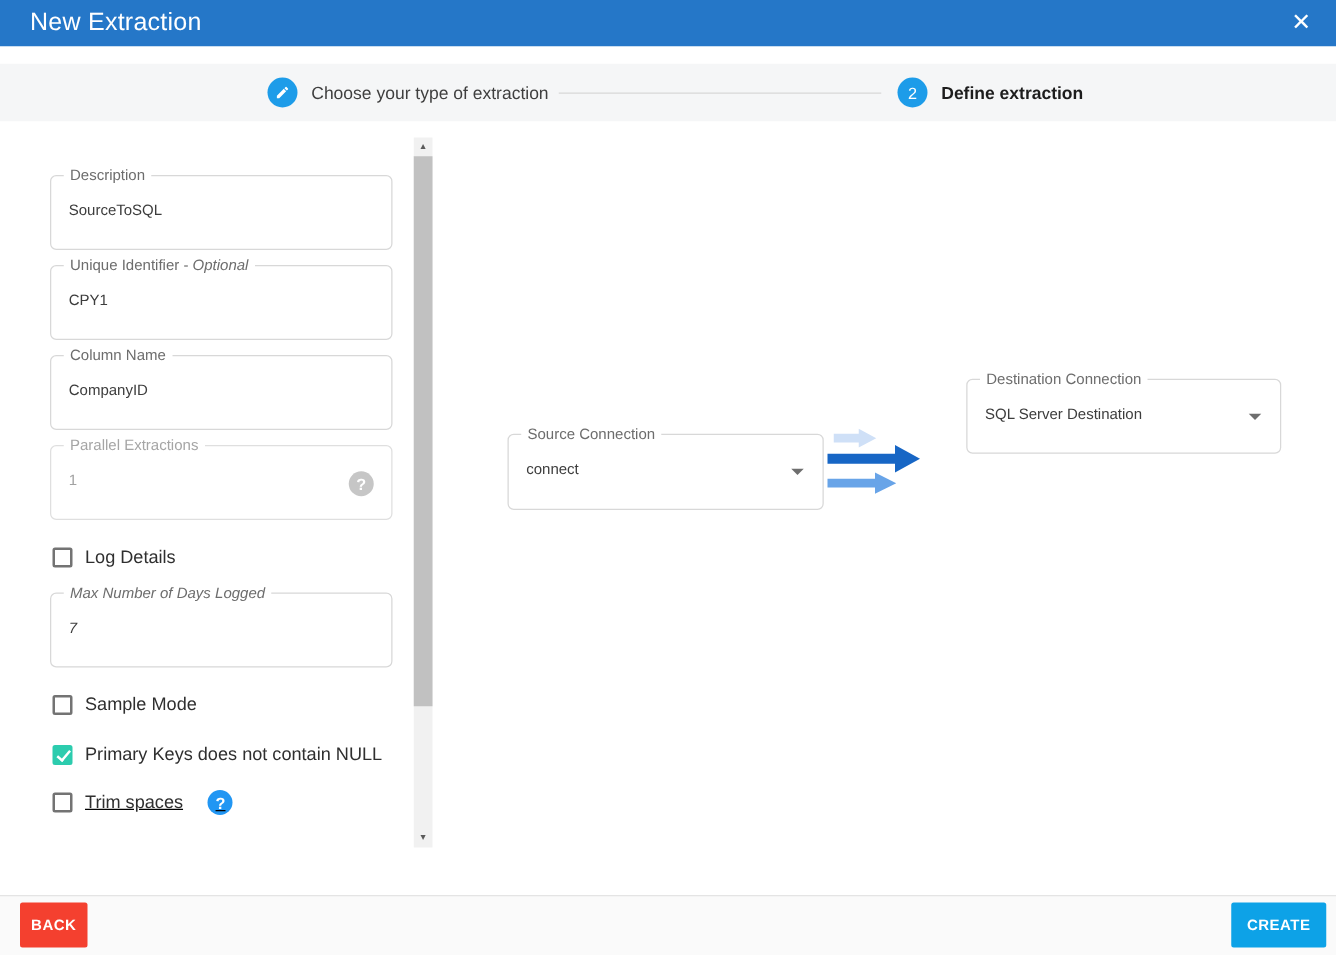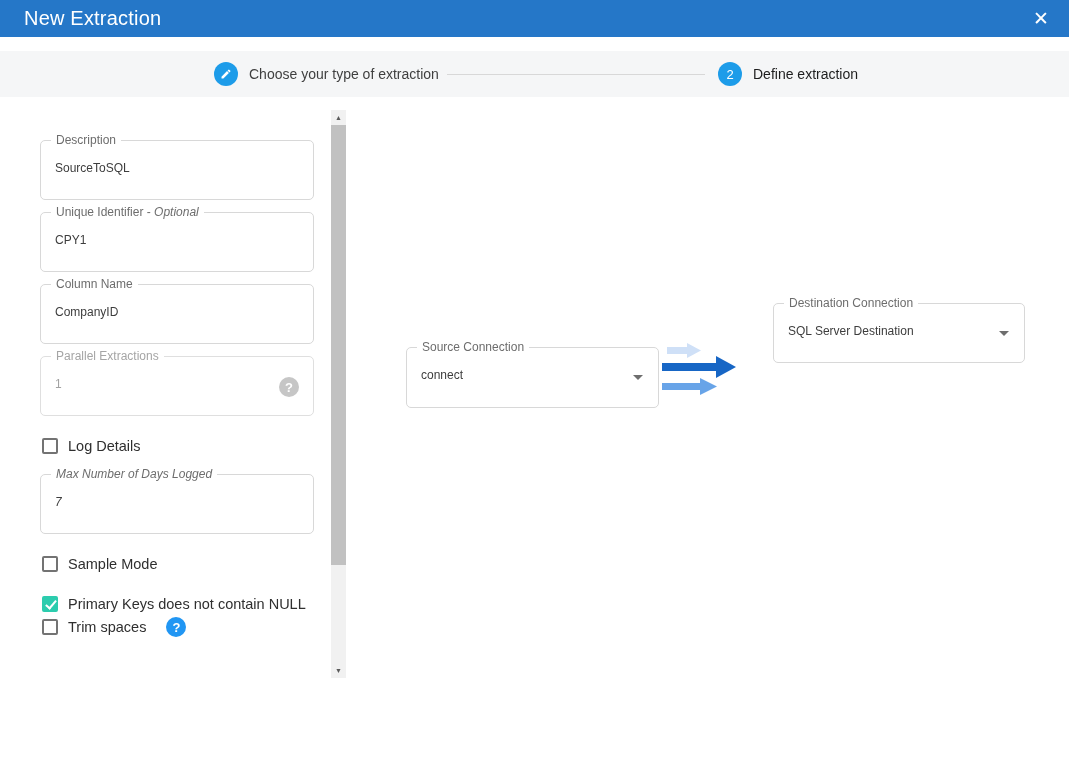--- a/index.html
+++ b/index.html
@@ -14,21 +14,21 @@
   .close{margin-left:auto;color:#fff;font-size:19px;font-weight:400;cursor:pointer;padding:4px 6px;}
   
   .stepper{position:absolute;top:51px;left:0;right:0;height:46px;background:#f5f6f7;}
   .step-circle{position:absolute;top:11px;width:24px;height:24px;border-radius:50%;
     background:var(--step-blue,#1d9ce9);display:flex;align-items:center;justify-content:center;
     color:#fff;font-size:13px;font-weight:500;cursor:pointer;}
   .s1-circle{left:214px;}
   .s2-circle{left:718px;}
   .step-label{position:absolute;top:0;line-height:46px;font-size:14px;color:#3f3f3f;}
   .s1-label{left:249px;cursor:pointer;}
-  .s2-label{left:753px;font-weight:400;color:#1d1d1d;}
+  .s2-label{left:753px;font-weight:700;color:#1d1d1d;}
   .connector{position:absolute;left:447px;top:23px;width:258px;height:1px;background:#d8d8d8;}
   
   .field{position:relative;height:60px;border:1px solid #d8d8d8;border-radius:5px;
     margin-bottom:12px;background:#fff;box-sizing:border-box;padding-left:34px;}
   .flabel{position:absolute;top:-8px;left:10px;background:#fff;padding:0 5px;
     font-size:12px;color:#6d6d6d;white-space:nowrap;}
   .flabel em{font-style:italic;}
   .fvalue{position:absolute;left:14px;top:20px;font-size:12px;color:#3d3d3d;}
   .field.disabled{border-color:#dfdfdf;}
   .field.disabled .flabel{color:#a5a5a5;}
@@ -39,21 +39,21 @@
     display:inline-flex;align-items:center;justify-content:center;flex:none;}
   .help.gray{background:#c6c6c6;position:absolute;right:14px;top:20px;}
   .help.blue{background:var(--help-blue,#2196f3);margin-left:10px;cursor:pointer;}
   
   .left-panel{position:absolute;left:40px;top:140px;width:274px;}
   .check-row{display:flex;align-items:center;gap:10px;padding-left:2px;height:20px;cursor:pointer;}
   .row-log{margin-top:20px;}
   .row-max{margin-top:18px;font-style:italic;}
   .row-sample{margin-top:20px;}
   .row-pk{margin-top:20px;}
-  .row-trim{margin-top:3px;}
+  .row-trim{margin-top:18px;text-decoration:underline;}
   .cb{width:16px;height:16px;border:2px solid #737373;border-radius:2px;box-sizing:border-box;
     position:relative;flex:none;background:#fff;}
   .cb.checked{background:var(--check-teal,#2cccae);border-color:var(--check-teal,#2cccae);}
   .cb.checked::after{content:"";position:absolute;left:4px;top:0;width:4px;height:9px;
     border:solid #fff;border-width:0 2px 2px 0;transform:rotate(40deg);}
   .cb-label{font-size:14.5px;color:#2f2f2f;}
   
   .scrollbar{position:absolute;left:331px;top:110px;width:15px;height:568px;background:#f1f1f1;}
   .sb-btn{position:absolute;left:0;width:15px;height:15px;color:#5a5a5a;font-size:7px;
     text-align:center;line-height:15px;cursor:pointer;}
@@ -173,14 +173,18 @@
       </g>
   </svg>
 
   <div class="field abs f-dstc">
     <span class="flabel">Destination Connection</span>
     <span class="fvalue">SQL Server Destination</span>
     <span class="caret"></span>
   </div>
 
 
+  <div class="footer">
+    <button class="btn back">BACK</button>
+    <button class="btn create">CREATE</button>
+  </div>
 
 </div>
 
 </body></html>

